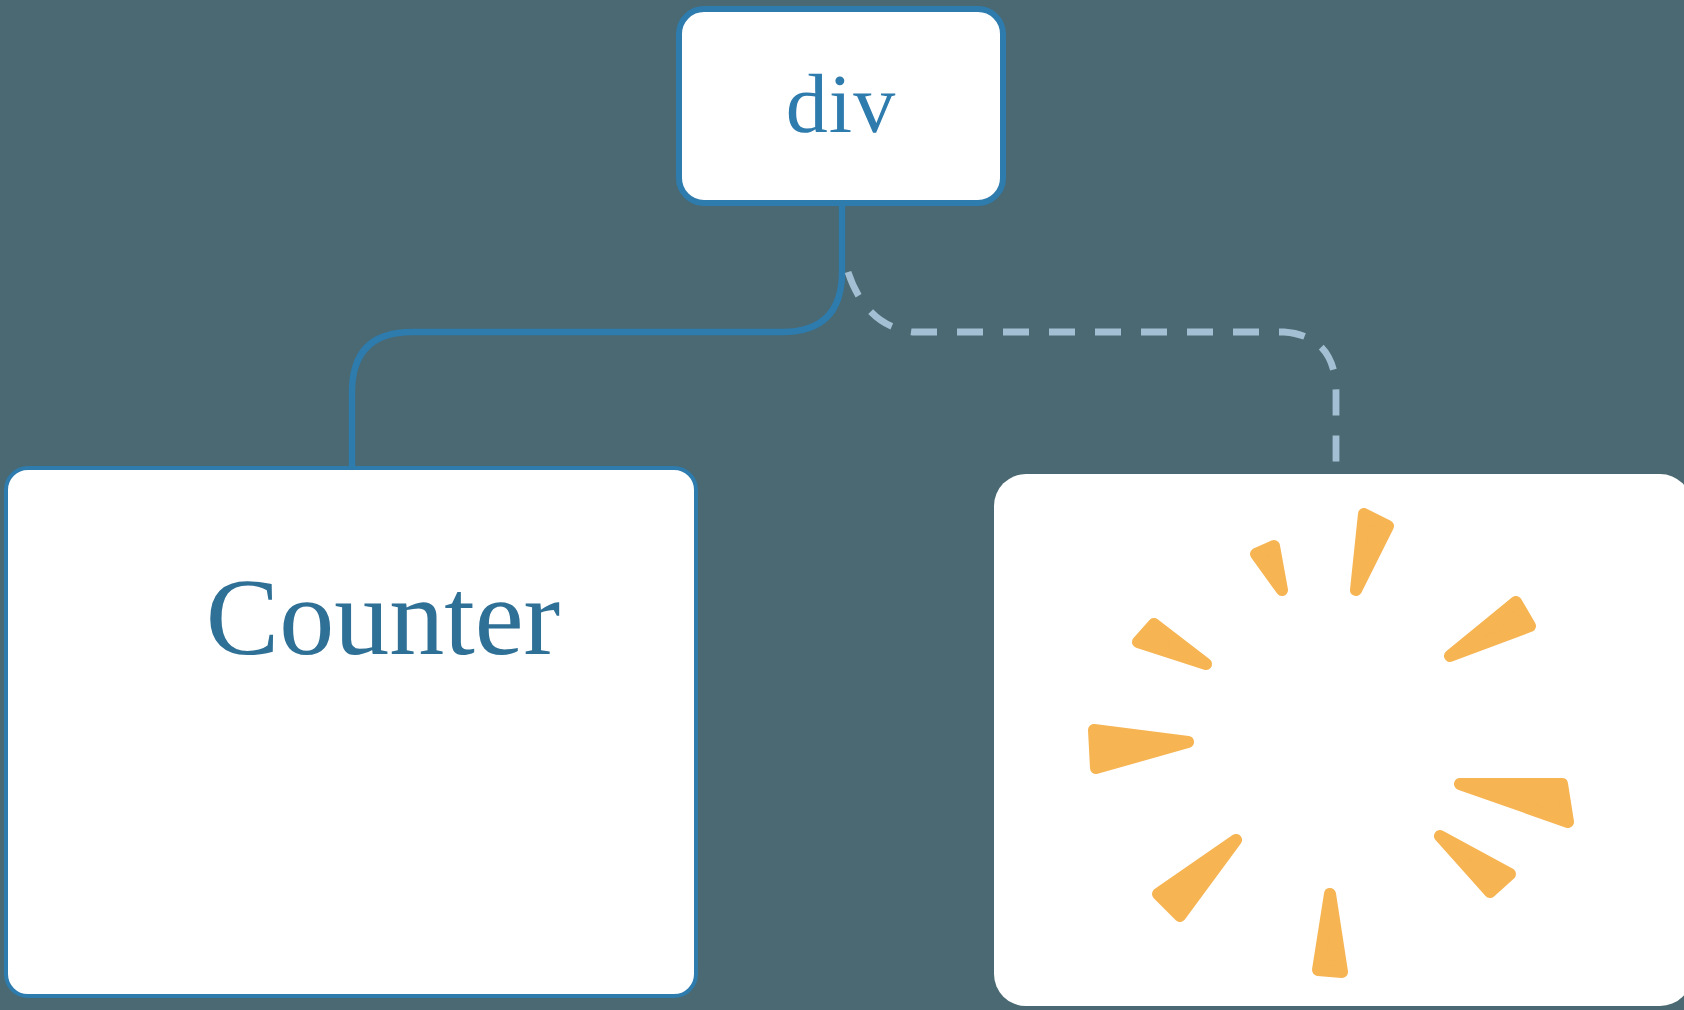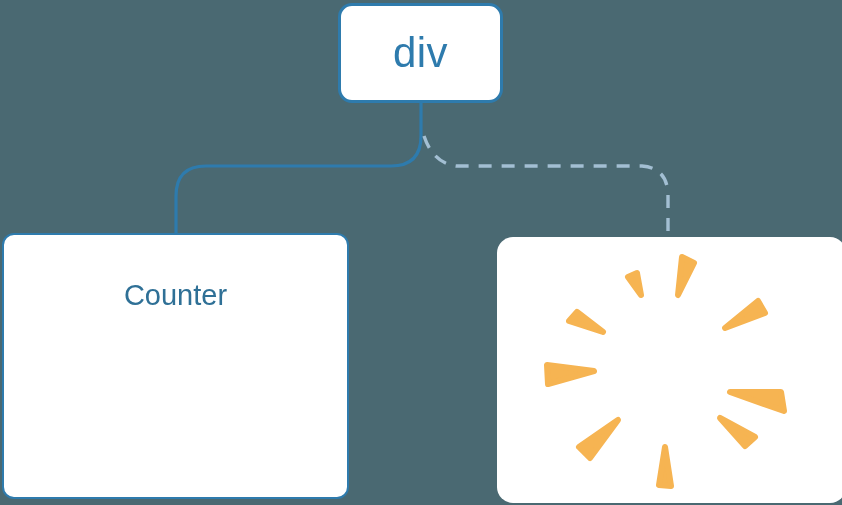--- a/index.html
+++ b/index.html
@@ -15,20 +15,21 @@
   html,body{margin:0;padding:0;}
   body{
     background:var(--background);
     font-family:"Liberation Sans","DejaVu Sans",sans-serif;
   }
   .canvas{
     position:relative;
     width:842px;height:505px;
     background:var(--background);
     overflow:hidden;
+    font-family:Liberation Serif, serif;
   }
   .connector-layer{
     position:absolute;left:0;top:0;width:842px;height:505px;
     pointer-events:none;
   }
   .node{
     position:absolute;
     background:var(--card-white);
     box-sizing:border-box;
   }
@@ -46,21 +47,21 @@
   .counter-card{
     left:2px;top:233px;width:347px;height:266px;
     border:2.5px solid var(--line-blue);
     border-radius:12px;
   }
   .counter-card .title{
     margin:0;
     position:absolute;left:0;top:46px;width:100%;
     text-align:center;
     color:var(--title-blue);
-    font-size:29px;font-weight:500;line-height:1;
+    font-size:55px;font-weight:500;line-height:1;padding-left:16px;
   }
   .state-pill{
     position:absolute;left:40px;top:122px;
     width:266px;height:101px;
     border:2.5px solid var(--state-purple);
     border-radius:52px;
     box-sizing:border-box;
     display:flex;align-items:stretch;
     overflow:hidden;
   }

